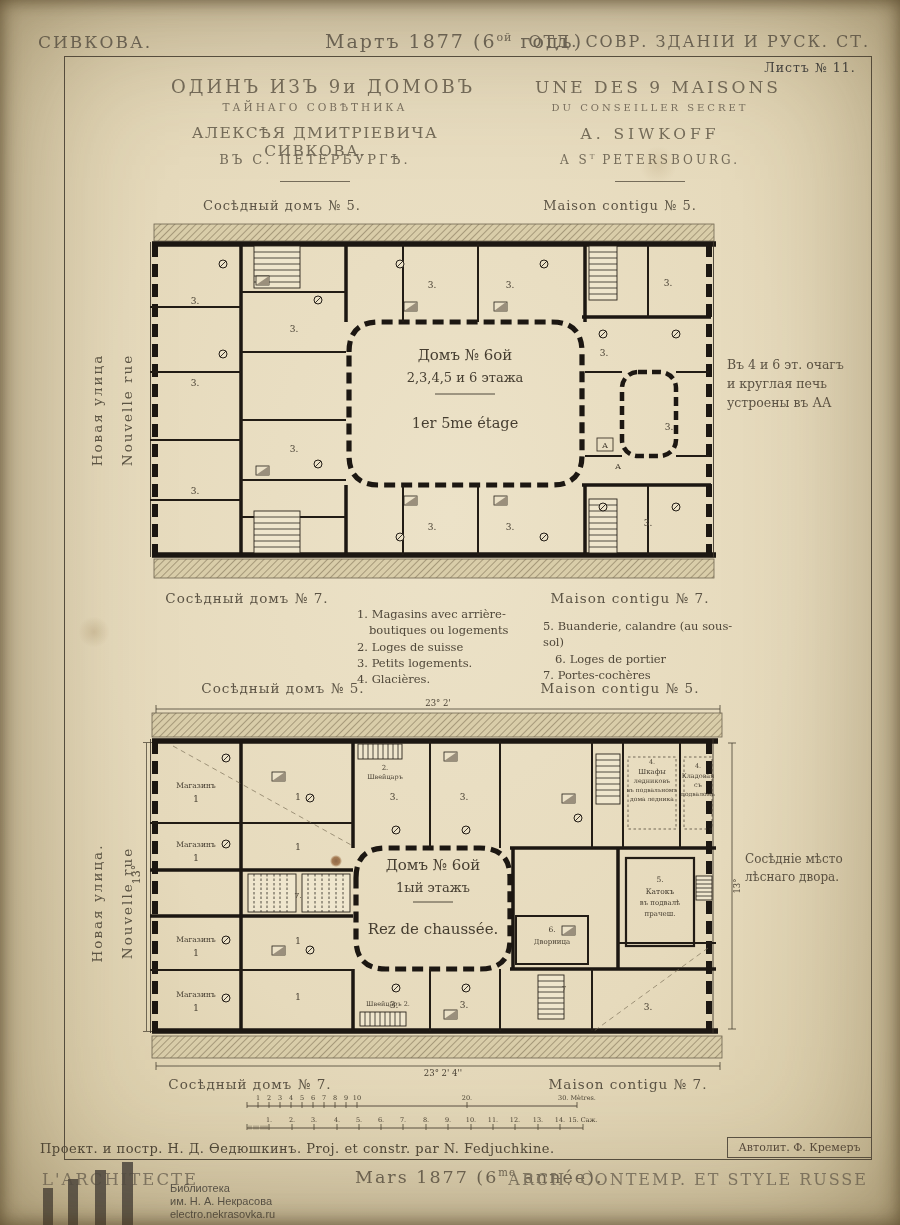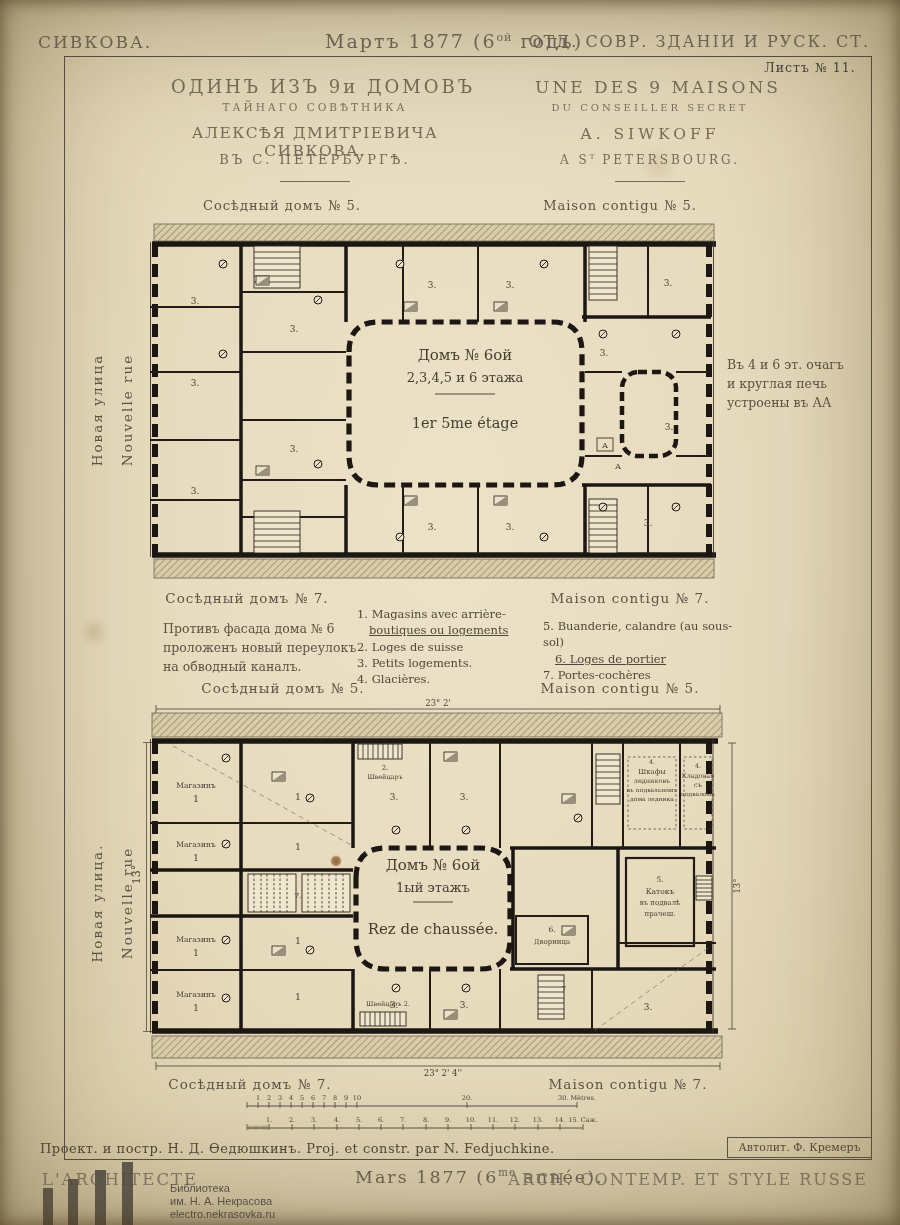--- a/index.html
+++ b/index.html
@@ -21,21 +21,21 @@
   .title-ru-1{font-size:18px;letter-spacing:3px;color:#756c5a;margin-left:8px;}
   .title-ru-2{font-size:10.5px;letter-spacing:3px;color:#7a7160;}
   .title-ru-3{font-size:15.5px;letter-spacing:1.5px;color:#756c5a;}
   .title-ru-4{font-size:13px;letter-spacing:3px;color:#756c5a;}
   .underline{border-top:1px solid #756c5a;width:70px;}
   .neighbor{font-size:13px;letter-spacing:1px;color:#5c5445;white-space:nowrap;}
   .vlabel{font-size:13.5px;letter-spacing:2px;color:#5c5445;transform:rotate(-90deg);width:150px;text-align:center;white-space:nowrap;}
   .vsmall{font-size:11px;color:#4f4739;transform:rotate(-90deg);width:40px;text-align:center;}
   .note{font-size:12.5px;line-height:1.5;color:#5c5344;}
   .legend-col{font-size:11.5px;line-height:1.42;color:#50483a;}
-  .legend-col div:nth-child(2){padding-left:12px;text-decoration:underline;}
+  .legend-col div:nth-child(2){padding-left:12px;}
   .credit{font-size:13px;letter-spacing:0.5px;color:#4f4739;white-space:nowrap;}
   .lith-box{border:1px solid #5a5245;font-size:11px;color:#55493c;text-align:center;}
   .footer-txt{font-size:16.5px;letter-spacing:2px;color:#847b69;white-space:nowrap;}
   .footer-center{font-size:17.5px;color:#6e6555;}
   .wm-text{font-family:"Liberation Sans", sans-serif;font-size:11px;line-height:13px;color:#58544c;}
   .wm-bar{position:absolute;background:#4e4a44;opacity:.88;}
   .dimline-left{border-left:1px solid #4a4234;opacity:.75;}
   .dimline-left::before,.dimline-left::after{content:"";position:absolute;left:-4px;width:9px;border-top:1px solid #4a4234;}
   .dimline-left::before{top:0;} .dimline-left::after{bottom:0;}
   .stain{position:absolute;border-radius:50%;pointer-events:none;}
@@ -189,25 +189,20 @@
 
   <div class="abs note" style="left:727px;top:356px;width:148px;">
       <div>Въ 4 и 6 эт. очагъ</div>
       <div>и круглая печь</div>
       <div>устроены въ АА</div>
     </div>
 
   <div class="abs ctr neighbor" style="left:147px;top:590px;width:200px;font-size:13.5px;">Сосѣдный домъ № 7.</div>
   <div class="abs ctr neighbor" style="left:530px;top:590px;width:200px;font-size:13.5px;">Maison contigu № 7.</div>
 
-  <div class="abs note" style="left:163px;top:620px;width:200px;">
-      <div>Противъ фасада дома № 6</div>
-      <div>проложенъ новый переулокъ</div>
-      <div>на обводный каналъ.</div>
-    </div>
   <div class="abs legend-col" style="left:357px;top:606px;width:185px;">
       <div>1. Magasins avec arrière-</div>
       <div>boutiques ou logements</div>
       <div>2. Loges de suisse</div>
       <div>3. Petits logements.</div>
       <div>4. Glacières.</div>
     </div>
   <div class="abs legend-col" style="left:543px;top:618px;width:200px;">
       <div>5. Buanderie, calandre (au sous-sol)</div>
       <div>6. Loges de portier</div>
@@ -342,20 +337,24 @@
         <text x="550" y="98" font-size="6" class="plan-label">подваломъ</text>
         <text x="512" y="184" font-size="7.5" class="plan-label">5.</text>
         <text x="512" y="196" font-size="7.5" class="plan-label">Катокъ</text>
         <text x="512" y="207" font-size="7" class="plan-label">въ подвалѣ</text>
         <text x="512" y="218" font-size="7" class="plan-label">прачеш.</text>
         <text x="404" y="234" font-size="7.5" class="plan-label">6.</text>
         <text x="404" y="246" font-size="7" class="plan-label">Дворница</text>
       </g>
   </svg>
 
+  <div class="abs note" style="left:745px;top:850px;width:135px;font-size:12px;">
+      <div>Сосѣдніе мѣсто</div>
+      <div>лѣснаго двора.</div>
+    </div>
 
   <div class="abs ctr neighbor" style="left:150px;top:1076px;width:200px;font-size:13.5px;">Сосѣдный домъ № 7.</div>
   <div class="abs ctr neighbor" style="left:528px;top:1076px;width:200px;font-size:13.5px;">Maison contigu № 7.</div>
 
   <svg class="abs scale-g" style="left:233px;top:1092px;" width="500" height="48" viewBox="0 0 500 48">
     <g id="scale-m">
         <line x1="14" y1="14" x2="344" y2="14" stroke-width="0.9"></line>
         <line x1="14" y1="10" x2="14" y2="16" stroke-width="0.8"></line>
         <line x1="25" y1="10" x2="25" y2="16" stroke-width="0.8"></line>
         <text x="25" y="8">1</text>

